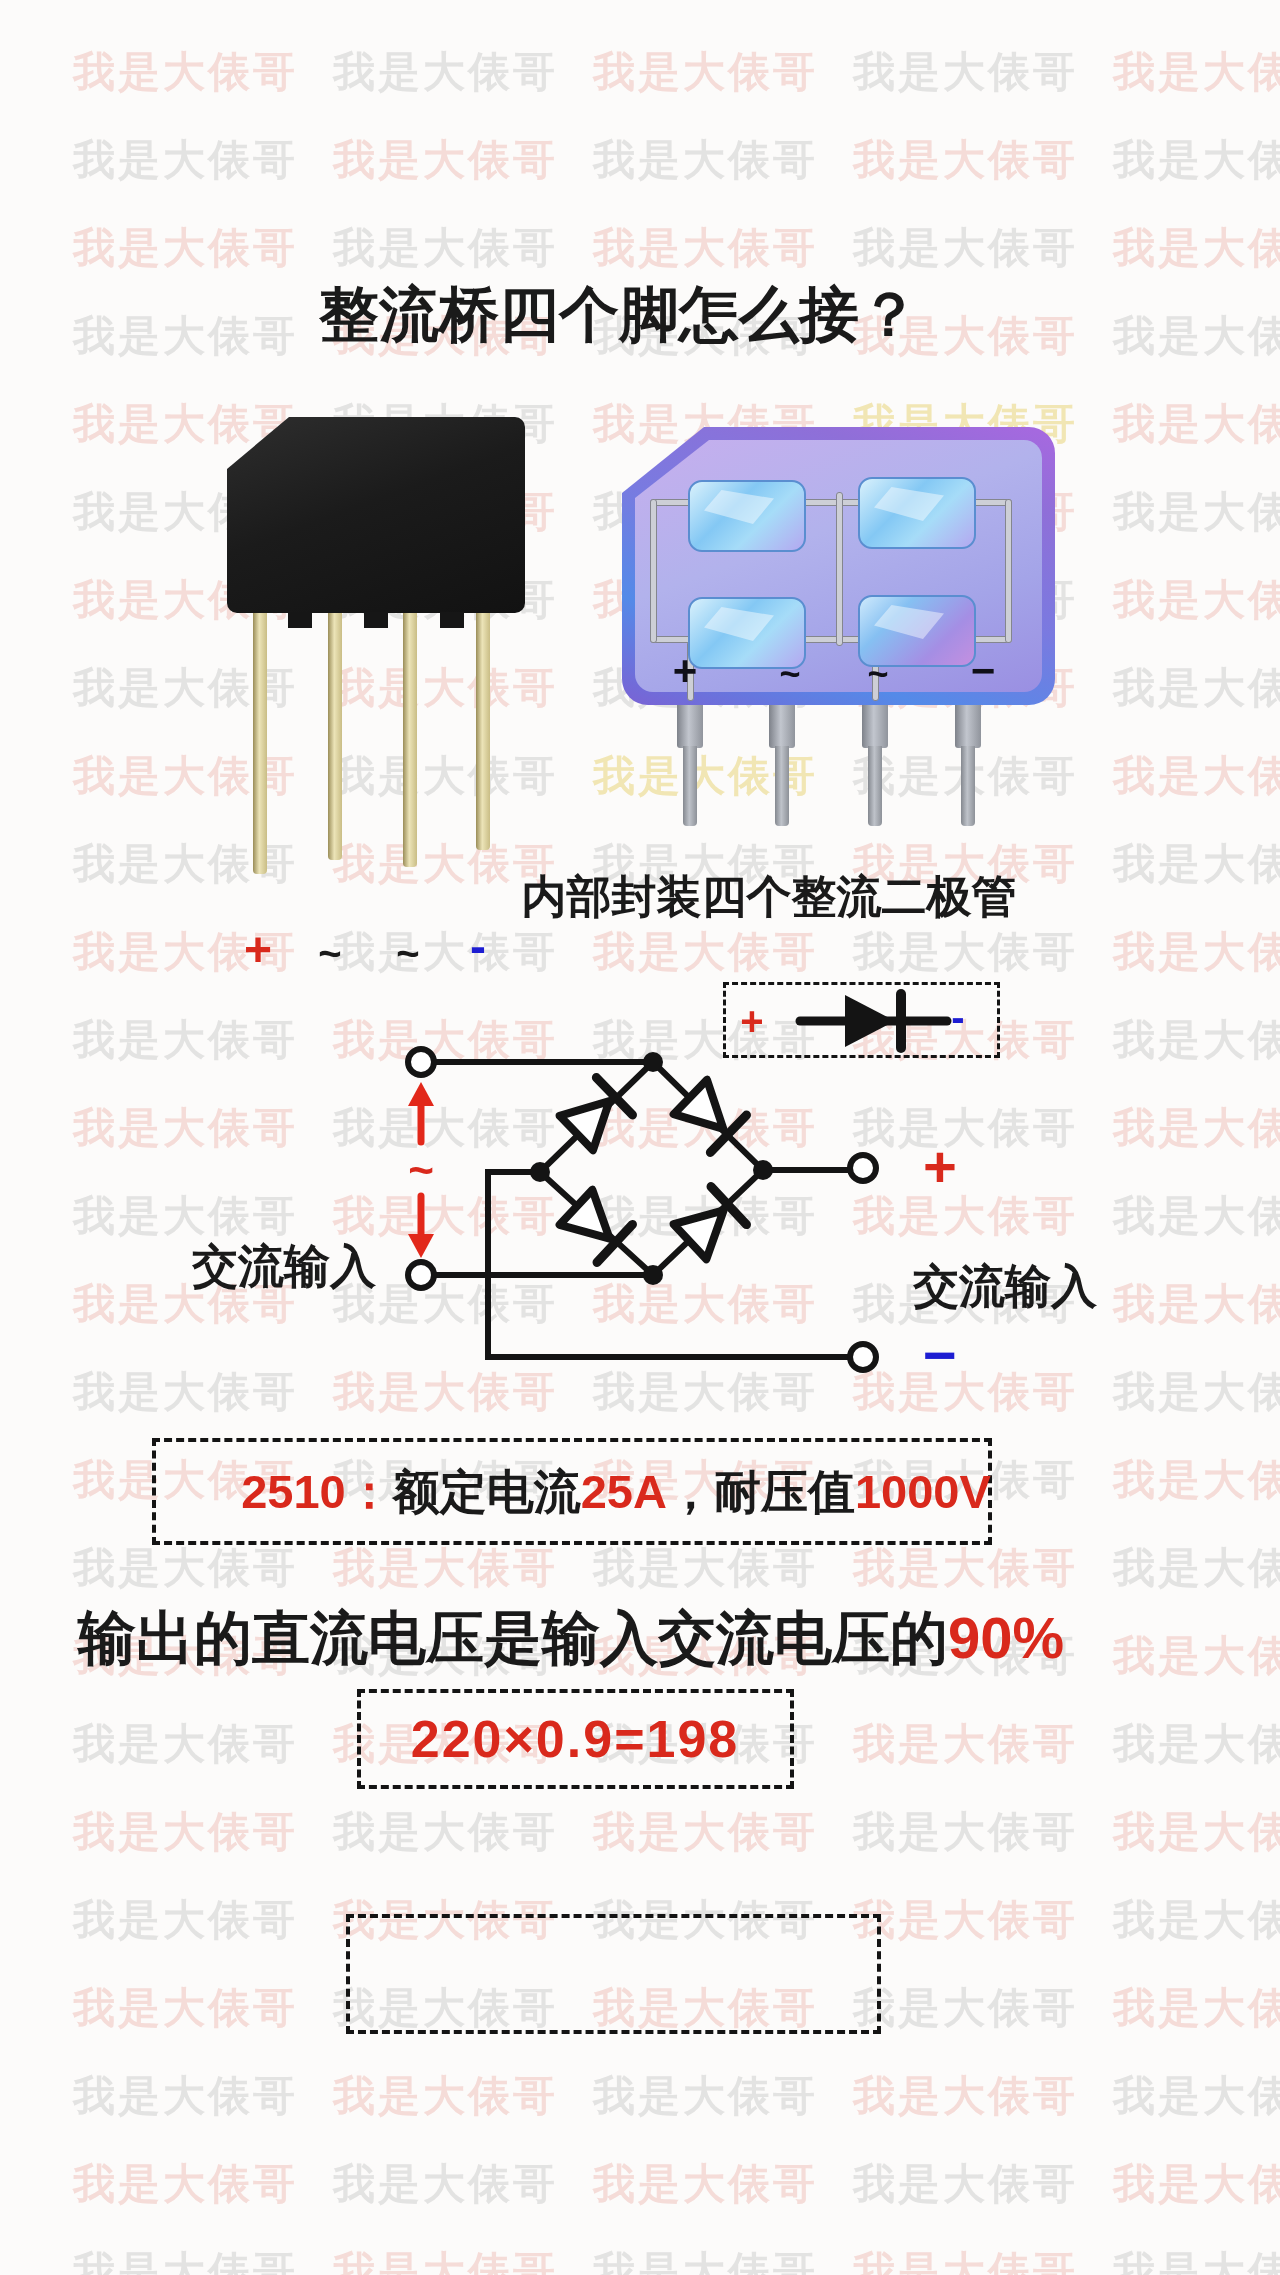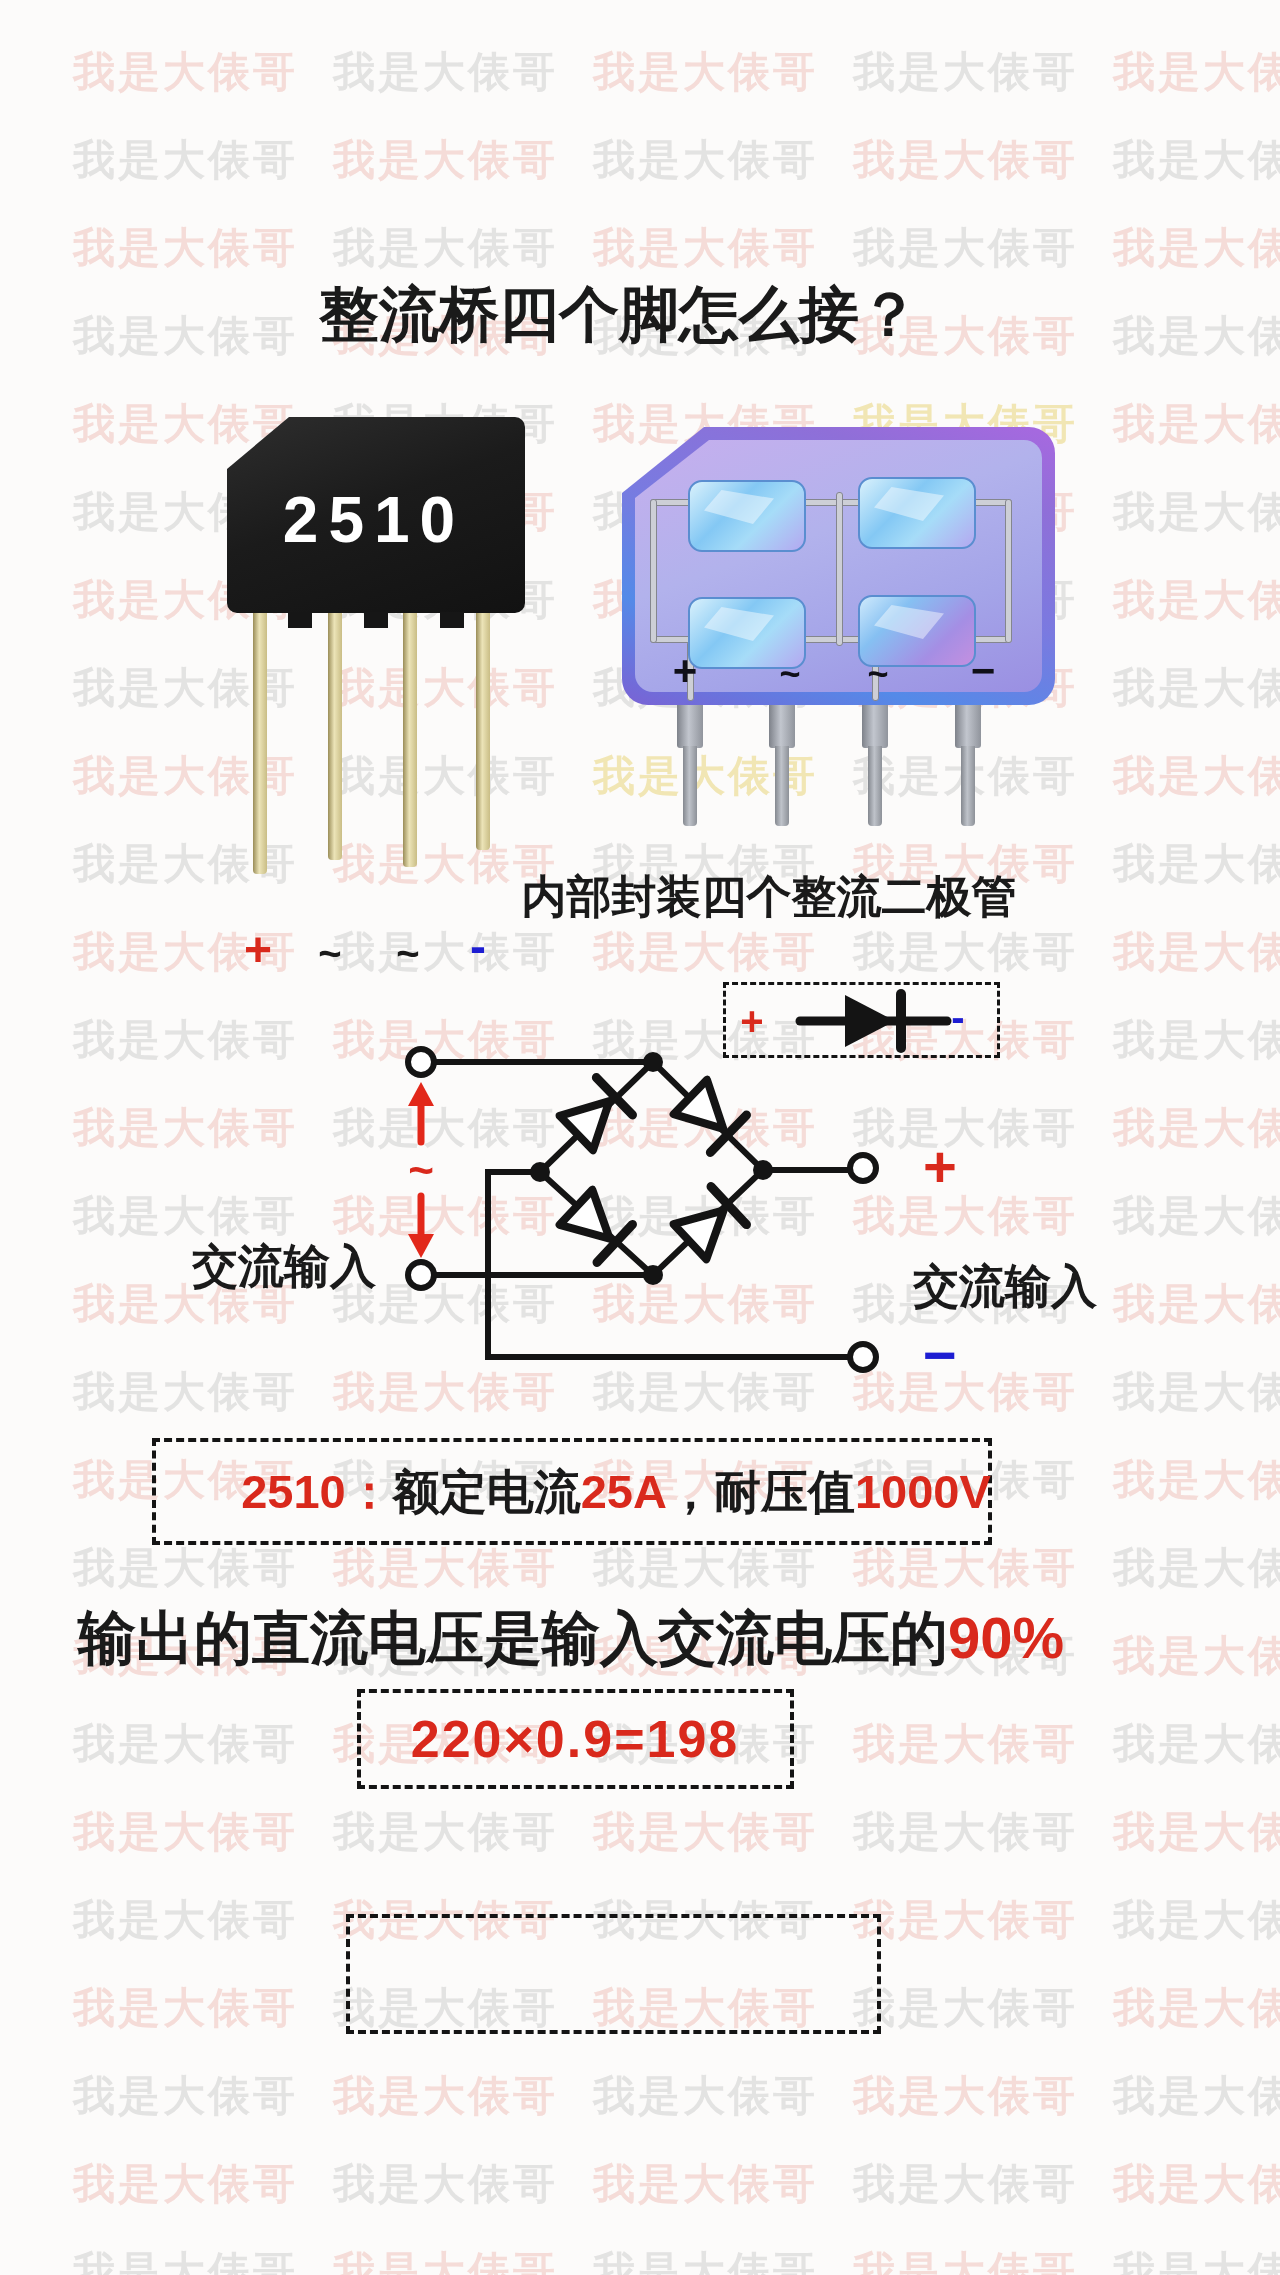--- a/index.html
+++ b/index.html
@@ -180,21 +180,20 @@
       <span class="wm" style="left: 73px; top: 2244px; color: rgba(150, 150, 150, 0.24);">我是大俵哥</span>
       <span class="wm" style="left: 333px; top: 2244px; color: rgba(224, 130, 118, 0.26);">我是大俵哥</span>
       <span class="wm" style="left: 593px; top: 2244px; color: rgba(150, 150, 150, 0.24);">我是大俵哥</span>
       <span class="wm" style="left: 853px; top: 2244px; color: rgba(224, 130, 118, 0.26);">我是大俵哥</span>
       <span class="wm" style="left: 1113px; top: 2244px; color: rgba(150, 150, 150, 0.24);">我是大俵哥</span>
     </div>
 
   <div class="ctext" style="left:619px;top:315px;font-size:60px;">整流桥四个脚怎么接？</div>
 
   <div id="black-body"></div>
-  <div id="black-label">2510</div>
   <div class="nub" style="left:288px;"></div>
   <div class="nub" style="left:364px;"></div>
   <div class="nub" style="left:440px;"></div>
   <div class="bpin" style="left:253px;height:262px;"></div>
   <div class="bpin" style="left:328px;height:248px;"></div>
   <div class="bpin" style="left:403px;height:255px;"></div>
   <div class="bpin" style="left:476px;height:238px;"></div>
 
   <div class="ctext red" style="left:258px;top:949px;font-size:48px;">+</div>
   <div class="ctext" style="left:330px;top:953px;font-size:40px;">~</div>

